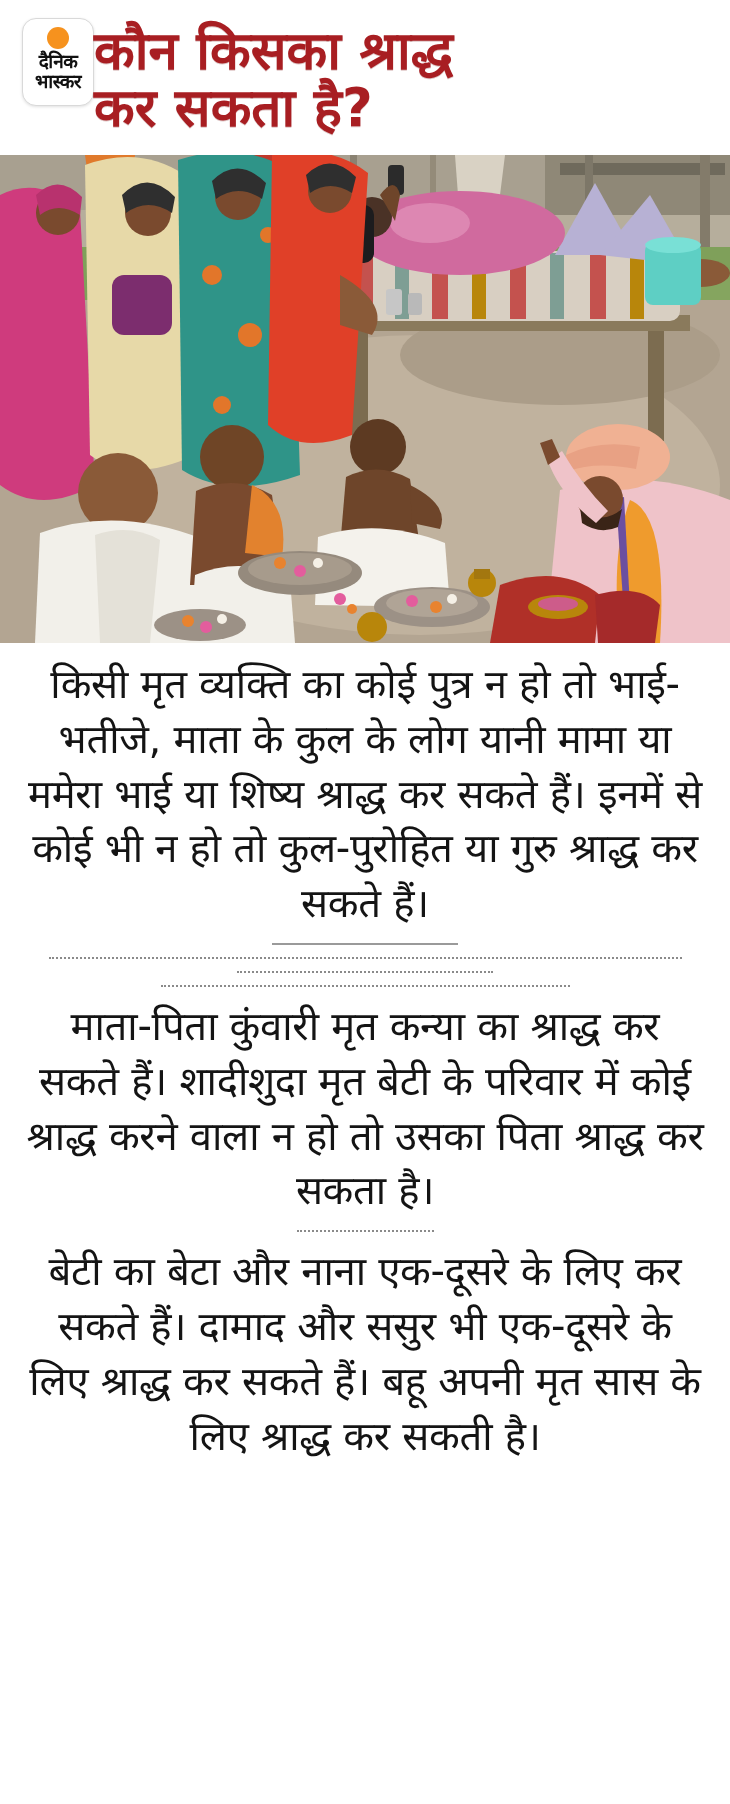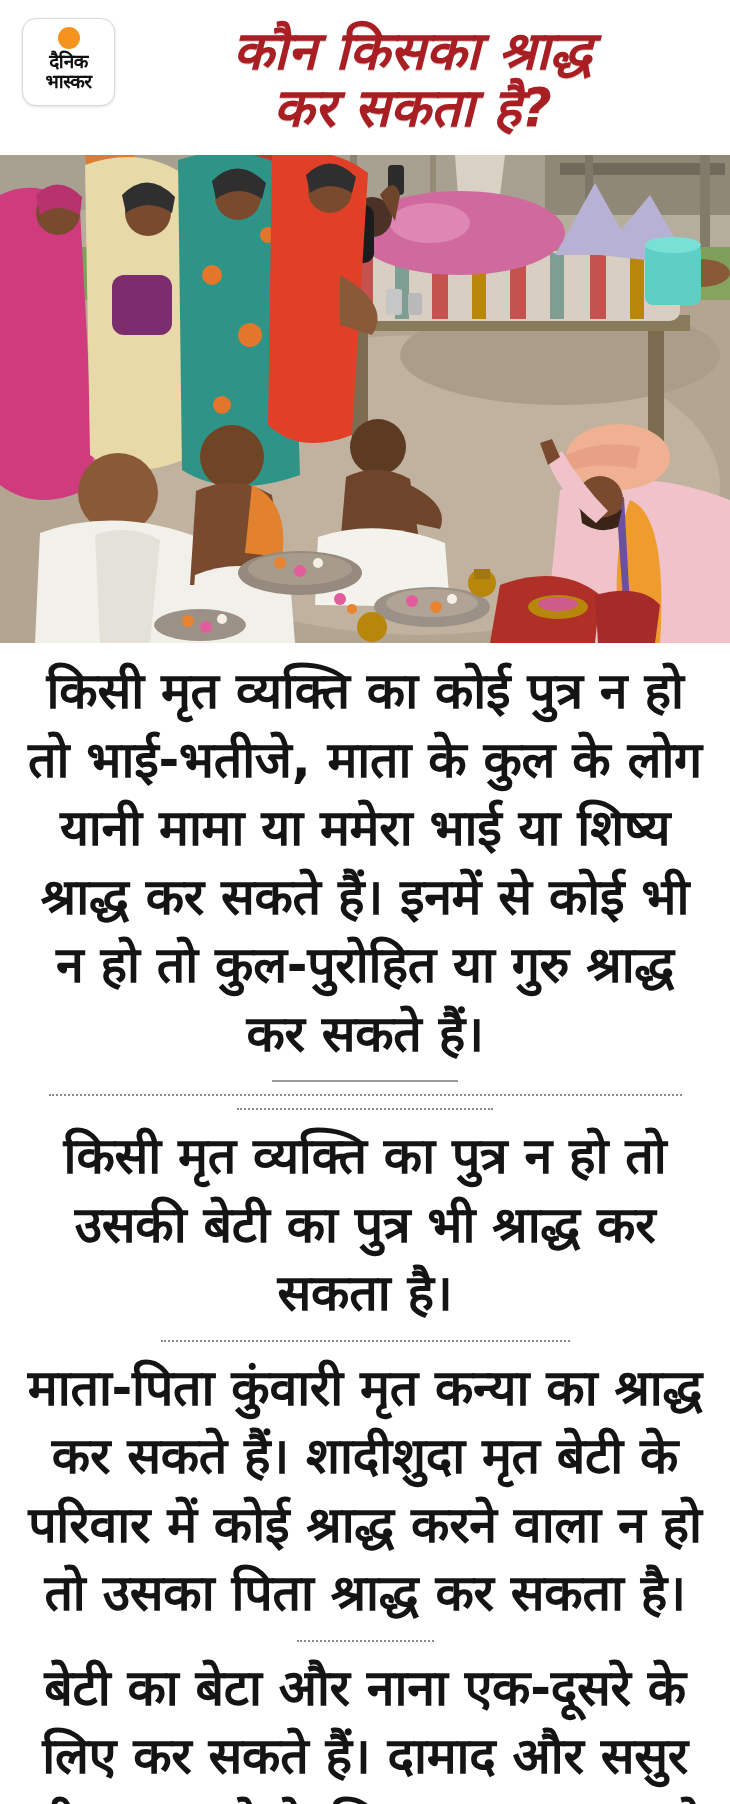--- a/index.html
+++ b/index.html
@@ -14,21 +14,21 @@
     background: #ffffff;
   }
   
   .header {
     height: 155px;
     display: flex;
     align-items: flex-start;
     padding: 18px 20px 0 22px;
   }
   .logo-box {
-    width: 93px;
+    width: 72px;
     height: 88px;
     border: 1px solid #d9d9d9;
     border-radius: 14px;
     background: #ffffff;
     box-shadow: 0 1px 3px rgba(0,0,0,.12);
     display: flex;
     flex-direction: column;
     align-items: center;
     justify-content: flex-start;
     padding-top: 8px;
@@ -44,23 +44,21 @@
   .logo-text {
     font-weight: 700;
     font-size: 19px;
     line-height: 1.05;
     color: #111111;
     text-align: center;
     letter-spacing: -0.5px;
   }
   .title-wrap {
     flex: 1 1 auto;
-    text-align: center;
     padding-top: 4px;
-    font-style: italic;
   }
   .title-line {
     font-weight: 700;
     font-size: 53px;
     line-height: 1.08;
     color: #a81e22;
     text-shadow: 0 1px 0 rgba(120,20,20,.25);
   }
   
   .photo {
@@ -68,22 +66,22 @@
     height: 488px;
     display: block;
     background: #b9ab9a;
   }
   
   .content {
     padding: 14px 26px 0 26px;
     text-align: center;
   }
   .para {
-    font-weight: 700;
-    font-size: 50px;
+    font-weight: 400;
+    font-size: 40px;
     line-height: 1.37;
     color: #141414;
     letter-spacing: -0.3px;
   }
   .divider {
     border: none;
     border-top: 2px dotted #8a8a8a;
     margin: 12px auto 12px auto;
     height: 0;
   }
@@ -240,21 +238,20 @@
 
 <div class="content">
 
   <p class="para">किसी मृत व्यक्ति का कोई पुत्र न हो तो भाई-भतीजे, माता के कुल के लोग यानी मामा या ममेरा भाई या शिष्य श्राद्ध कर सकते हैं। इनमें से कोई भी न हो तो कुल-पुरोहित या गुरु श्राद्ध कर सकते हैं।</p>
   <hr class="divider solid d1">
 
   <hr class="divider d2">
 
   <hr class="divider d3">
 
-  <p class="para">किसी मृत व्यक्ति का पुत्र न हो तो उसकी बेटी का पुत्र भी श्राद्ध कर सकता है।</p>
   <hr class="divider d4">
 
   <p class="para">माता-पिता कुंवारी मृत कन्या का श्राद्ध कर सकते हैं। शादीशुदा मृत बेटी के परिवार में कोई श्राद्ध करने वाला न हो तो उसका पिता श्राद्ध कर सकता है।</p>
   <hr class="divider d5">
 
   <p class="para">बेटी का बेटा और नाना एक-दूसरे के लिए कर सकते हैं। दामाद और ससुर भी एक-दूसरे के लिए श्राद्ध कर सकते हैं। बहू अपनी मृत सास के लिए श्राद्ध कर सकती है।</p>
 
 </div>
 
 </body></html>

